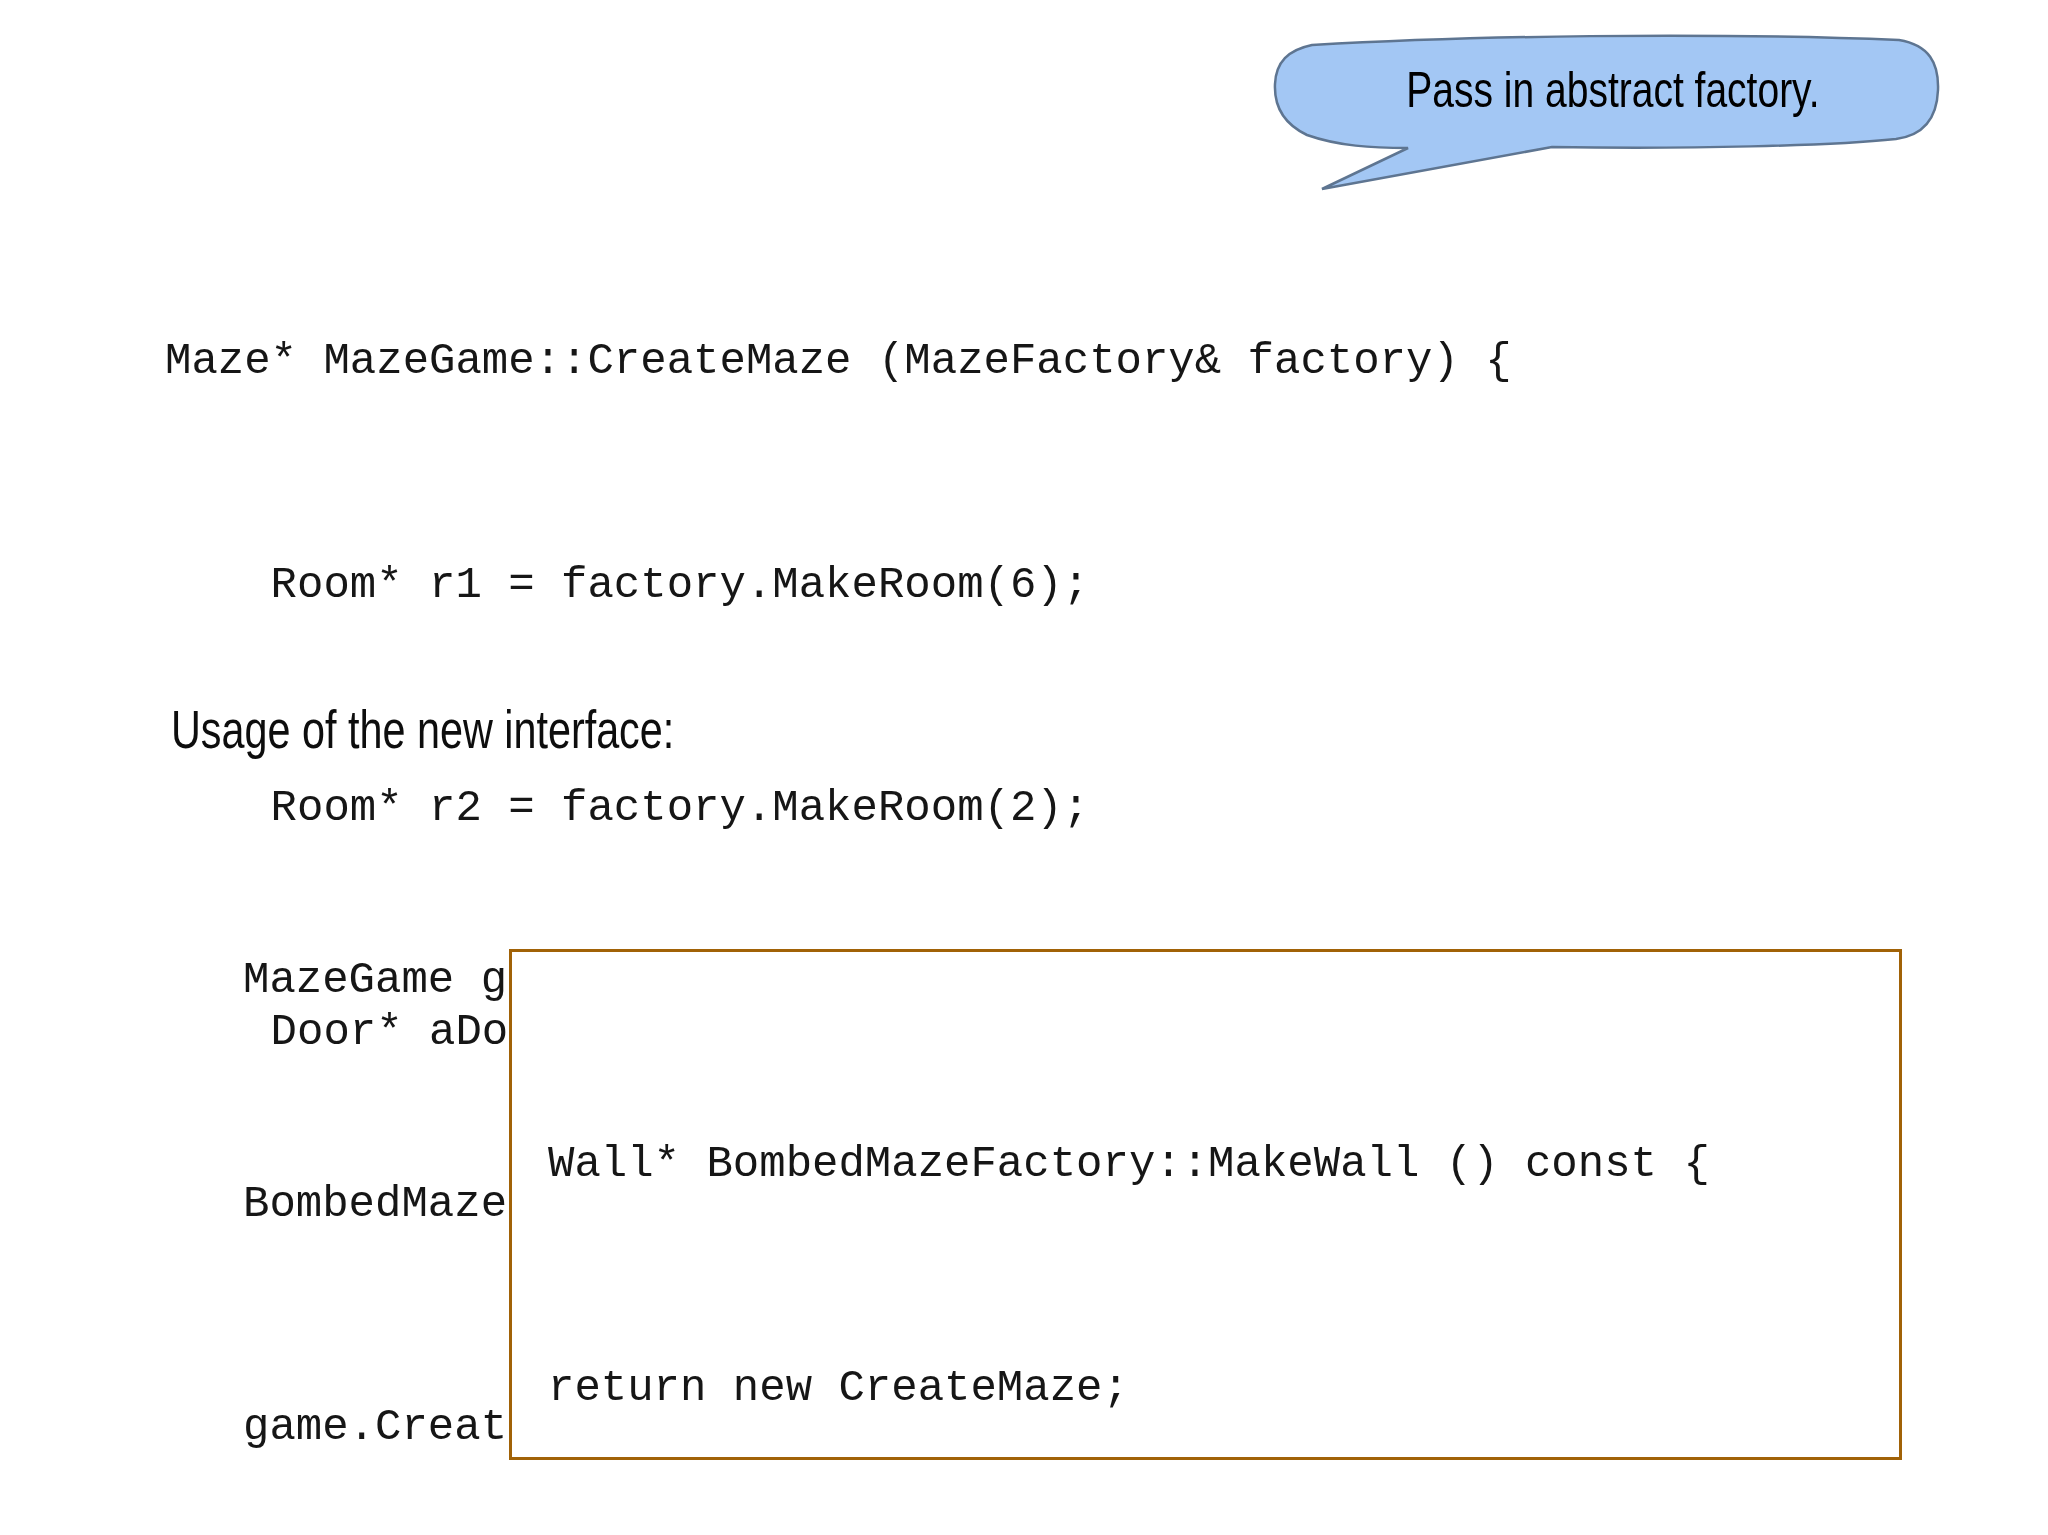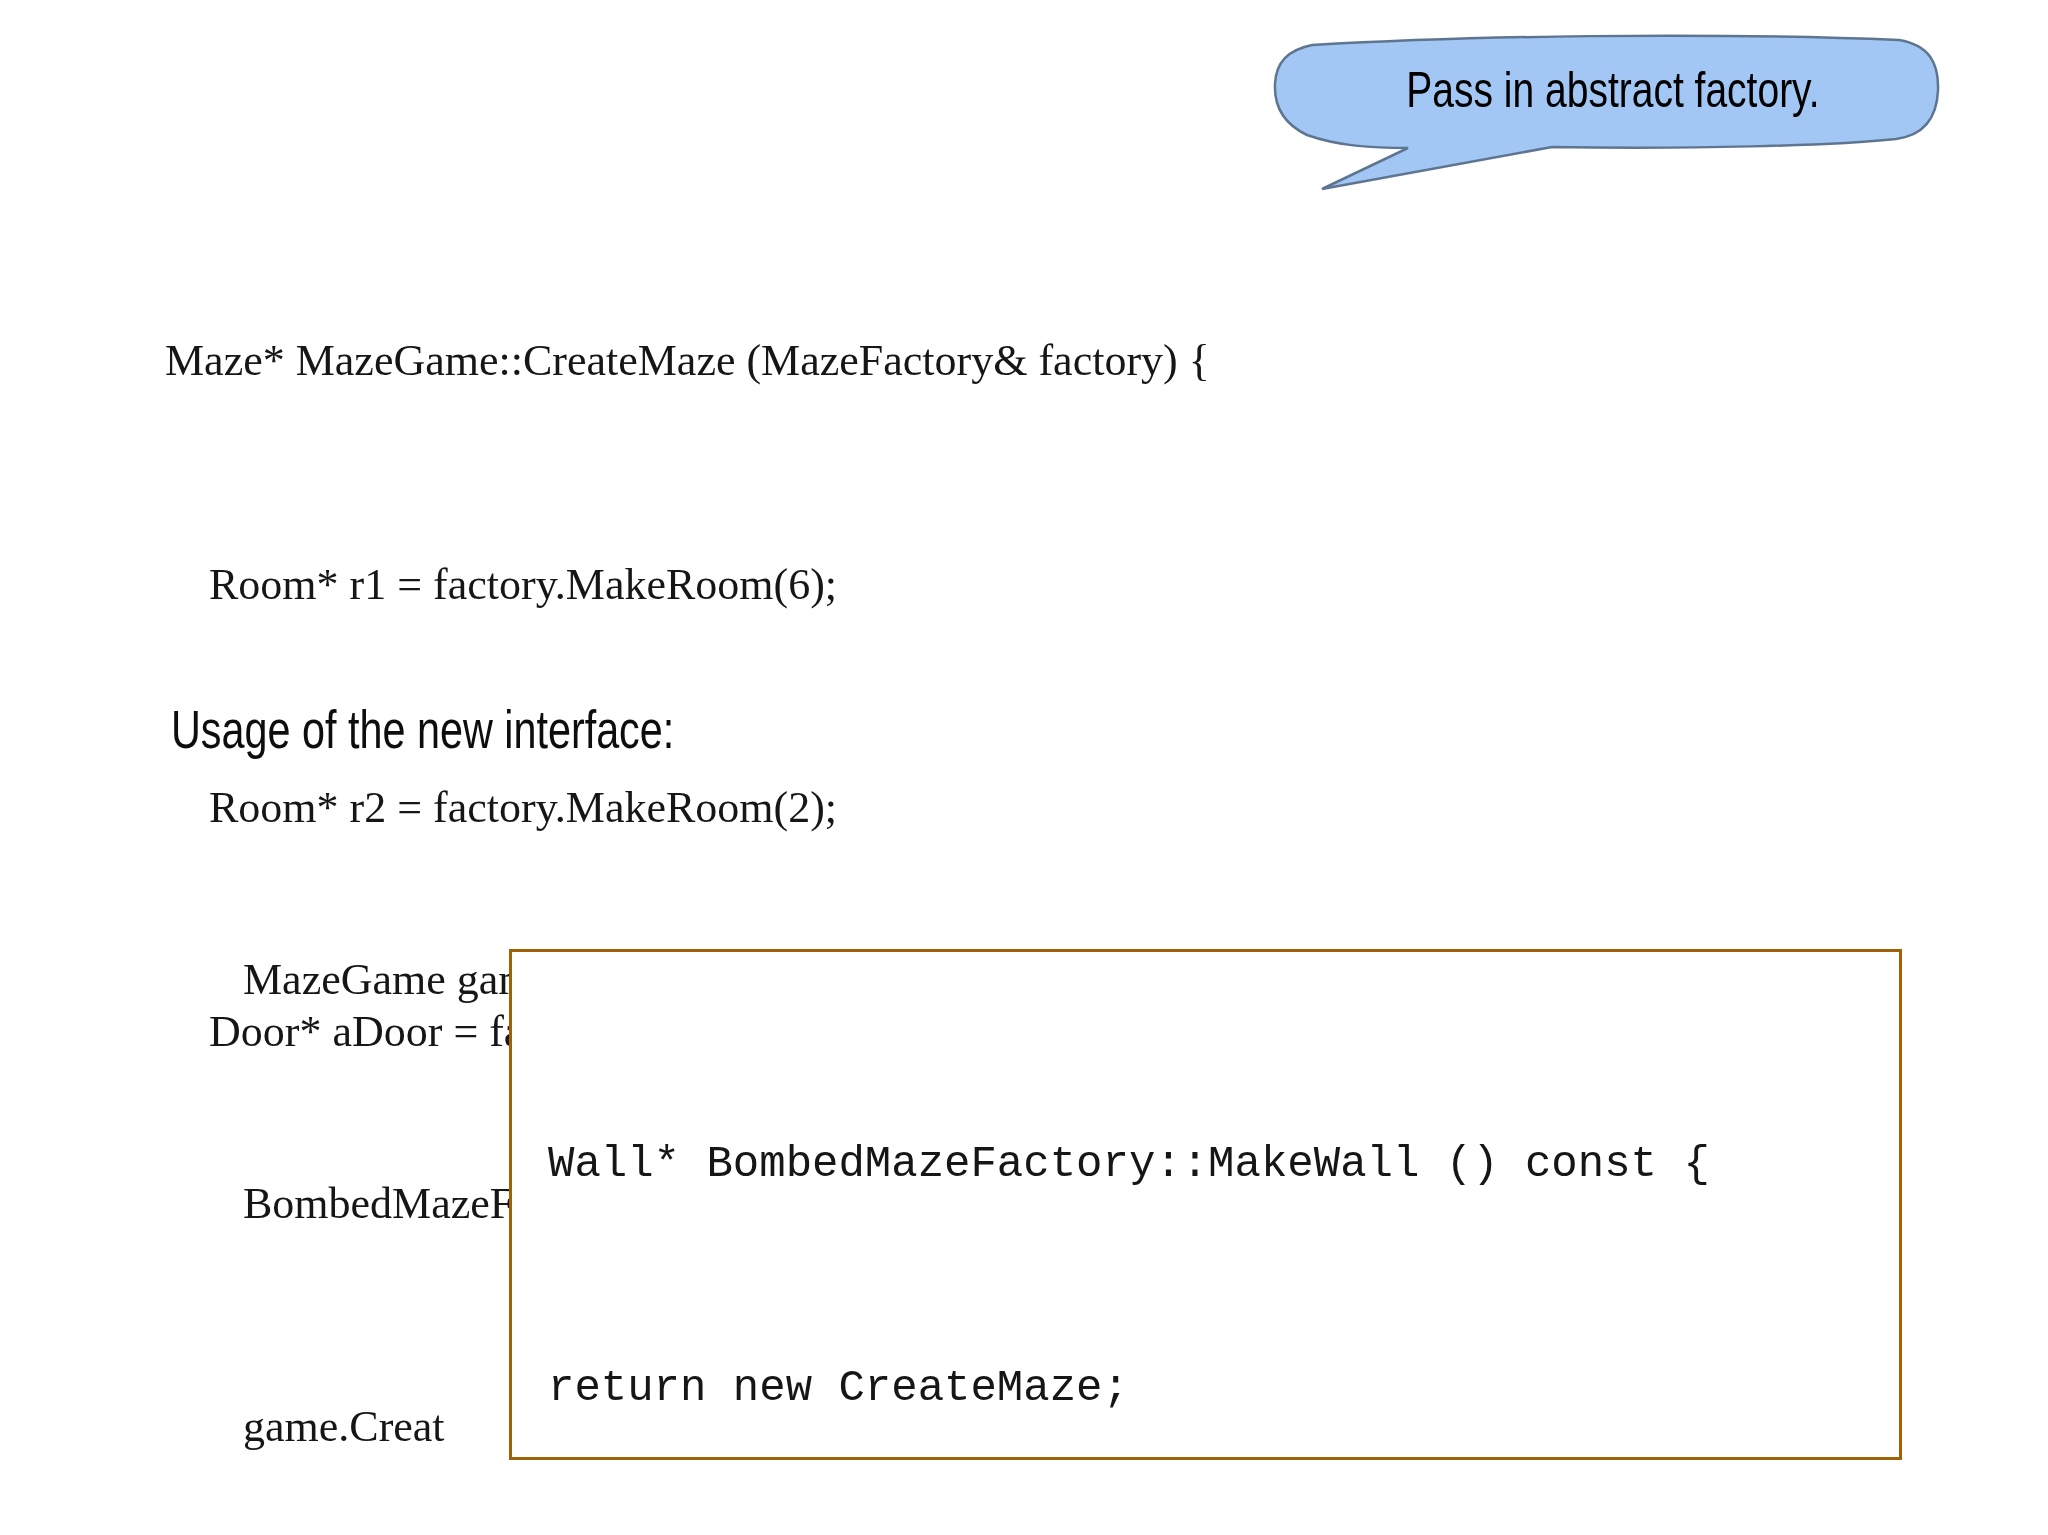--- a/index.html
+++ b/index.html
@@ -1,21 +1,21 @@
 <!DOCTYPE html>
 <html><head>
 <meta charset="utf-8">
 <style>
   html,body{margin:0;padding:0;background:#ffffff;}
   body{width:2048px;height:1535px;position:relative;overflow:hidden;
        font-family:"Liberation Sans",sans-serif;}
   .slide{position:absolute;inset:0;width:2048px;height:1535px;background:#ffffff;border-radius:15px;}
 
   
-  .code{position:absolute;font-family:Liberation Serif, serif;
+  .code{position:absolute;font-family:Liberation Mono, monospace;
         font-size:44px;line-height:74.5px;color:#161616;white-space:pre;}
   .code .line{height:74.5px;}
 
   
   .sans{position:absolute;color:#0d0d0d;font-size:53px;line-height:56px;white-space:nowrap;}
   .sans .cond{display:inline-block;transform:scaleX(0.78);transform-origin:0 50%;}
 
   
   .bubble-svg{position:absolute;left:0;top:0;width:2048px;height:1535px;pointer-events:none;}
   .bubble-text{position:absolute;left:1288px;top:64px;width:650px;text-align:center;

